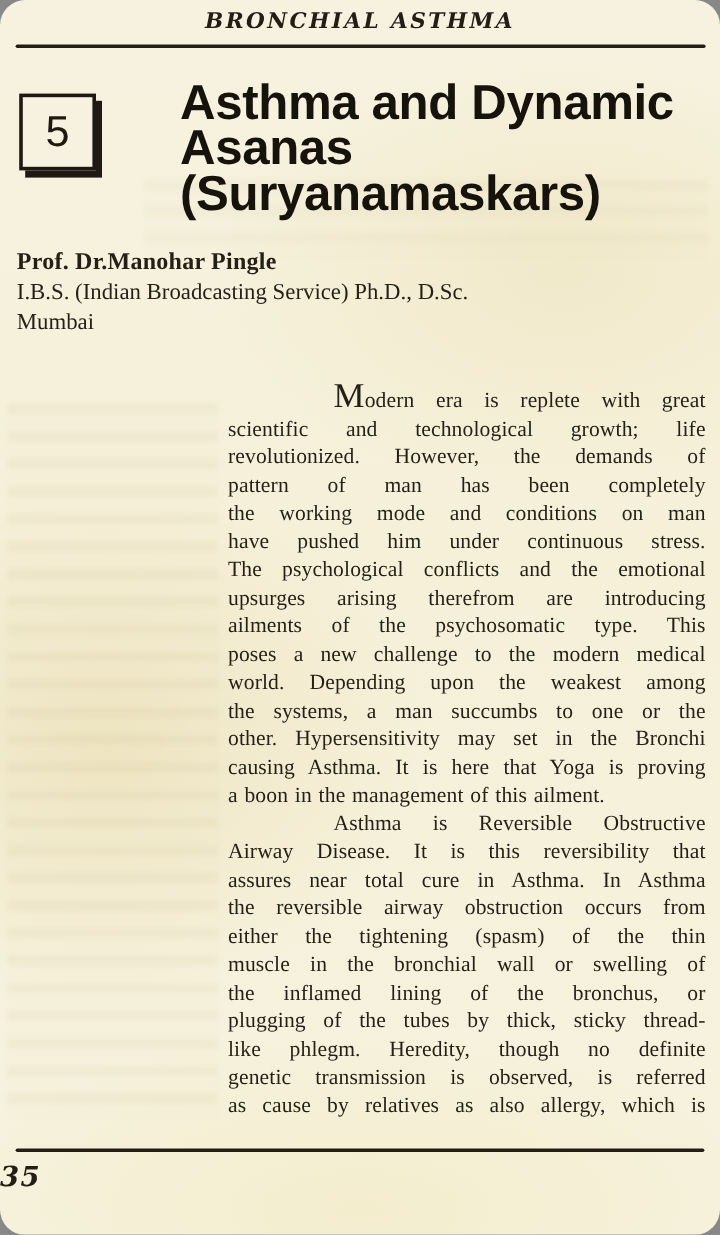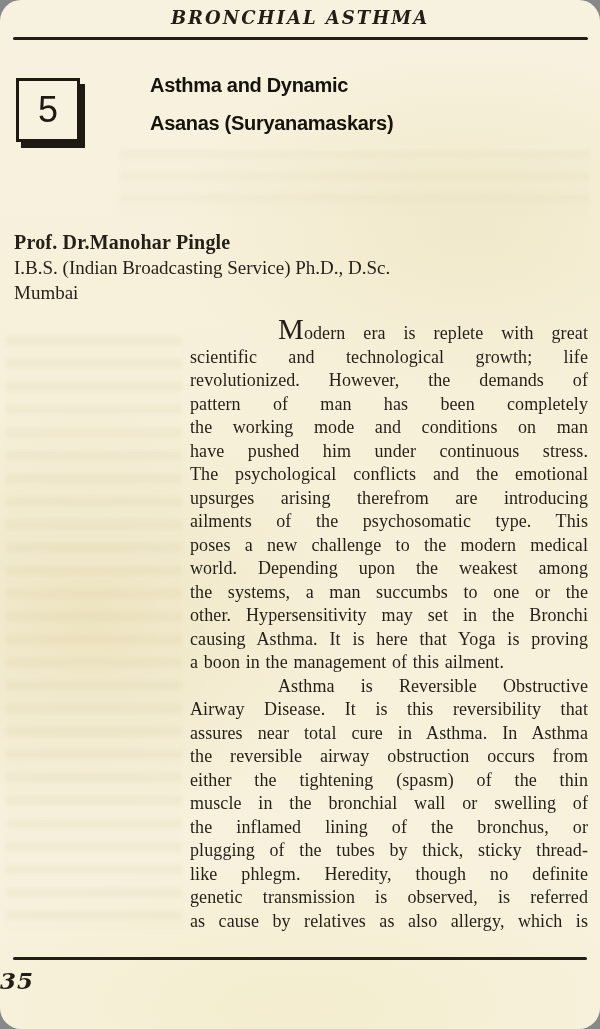--- a/index.html
+++ b/index.html
@@ -46,27 +46,27 @@
   .chapter-number {
     font-family: "Liberation Sans", sans-serif;
     font-size: 36px; line-height: 1; color: #1e1912;
   }
 
   
   .title {
     position: absolute; left: 150px; top: 66px; margin: 0;
     font-family: "Liberation Sans", sans-serif;
     font-weight: bold;
-    font-size: 20px; line-height: 38px;
+    font-size: 41px; line-height: 38px;
     letter-spacing: -0.3px;
     color: #16120c;
   }
 
   
-  .author { position: absolute; left: 14px; top: 230px; line-height: 25px; font-family: Liberation Serif, serif; }
+  .author { position: absolute; left: 14px; top: 206px; line-height: 25px; font-family: Liberation Serif, serif; }
   .author-name { font-weight: bold; font-size: 20px; letter-spacing: 0.2px; }
   .author-credentials, .author-location { font-size: 19px; }
 
   
   .body-text {
     position: absolute; left: 190px; top: 322px; width: 398px;
     font-size: 18px; line-height: 23.5px;
     color: #241f17;
   }
   .line {

